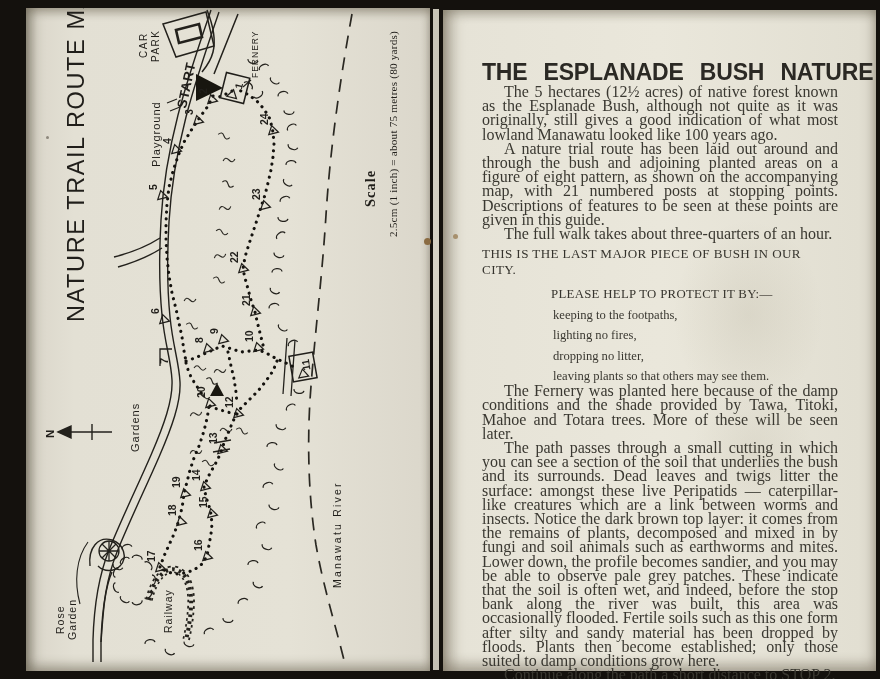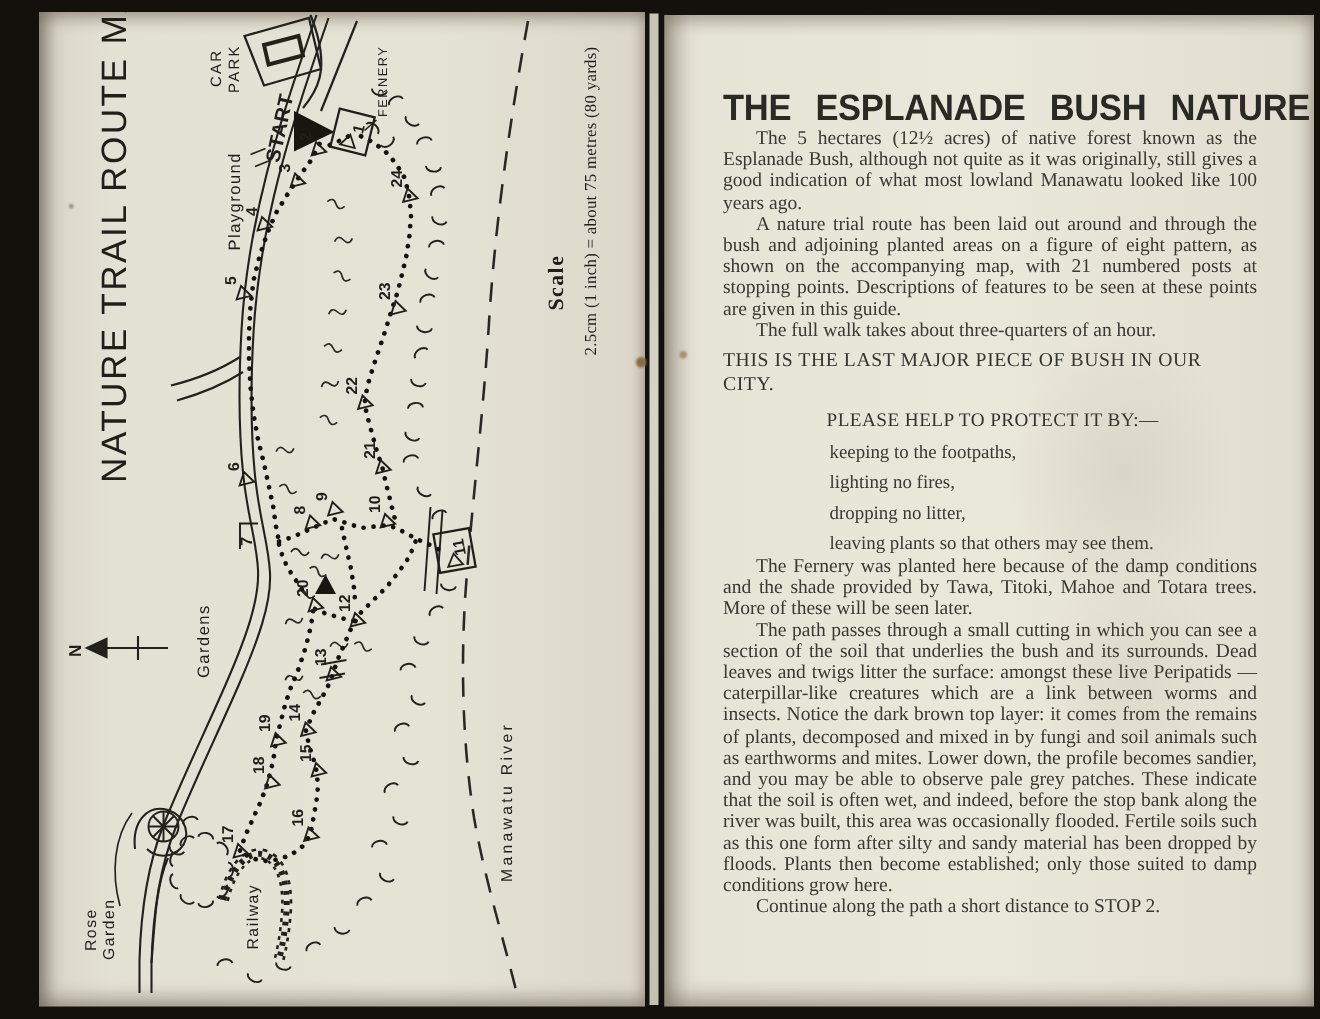--- a/index.html
+++ b/index.html
@@ -12,21 +12,21 @@
                inset 8px 0 12px rgba(60,50,30,.22);}
   .spine-sliver{position:absolute;left:433px;top:9px;width:6px;height:661px;
     background:linear-gradient(180deg,#c8c4b7,#d7d3c6 40%,#c4c0b3);}
   .page-right{left:443px;top:10px;width:433px;height:661px;
     background:linear-gradient(90deg,#cfcbbe 0,#e6e3d7 4%,#eae7db 50%,#e2dfd2 96%,#d6d2c5 100%);
     box-shadow:inset 0 5px 9px rgba(60,50,30,.24), inset 0 -8px 11px rgba(60,50,30,.26),
                inset 10px 0 14px rgba(60,50,30,.18);}
   .rp-inner{padding:0 38px 0 39px;color:#3a3831;}
   .rp-title{margin-top:48px;font-weight:700;font-size:23px;letter-spacing:-.2px;word-spacing:10px;
     color:#2b2924;white-space:nowrap;transform:scaleY(1.06);transform-origin:left top;}
-  p.body{font-family:"Liberation Serif",serif;font-size:13px;line-height:14.2px;
+  p.body{font-family:"Liberation Serif",serif;font-size:16px;line-height:14.2px;
     text-align:justify;text-indent:22px;margin:0;color:#3a3831;}
   .p-first{margin-top:9px;}
   .oneline{text-align:left;margin-top:4px;}
   .emph{font-family:"Liberation Serif",serif;font-size:13.1px;letter-spacing:.4px;margin-top:5px;color:#35332d;}
   .please{font-family:"Liberation Serif",serif;font-size:12.8px;letter-spacing:.3px;
     margin:9px 0 0 69px;color:#35332d;}
   .protect-item{font-family:"Liberation Serif",serif;font-size:12.6px;margin:5.5px 0 0 71px;}
   .stop1-head{margin-top:11px;font-size:15px;font-weight:700;letter-spacing:.8px;color:#2b2924;}
   .stop1-p{margin-top:3px;}
   .continue-line{text-align:left;margin-top:6px;}

